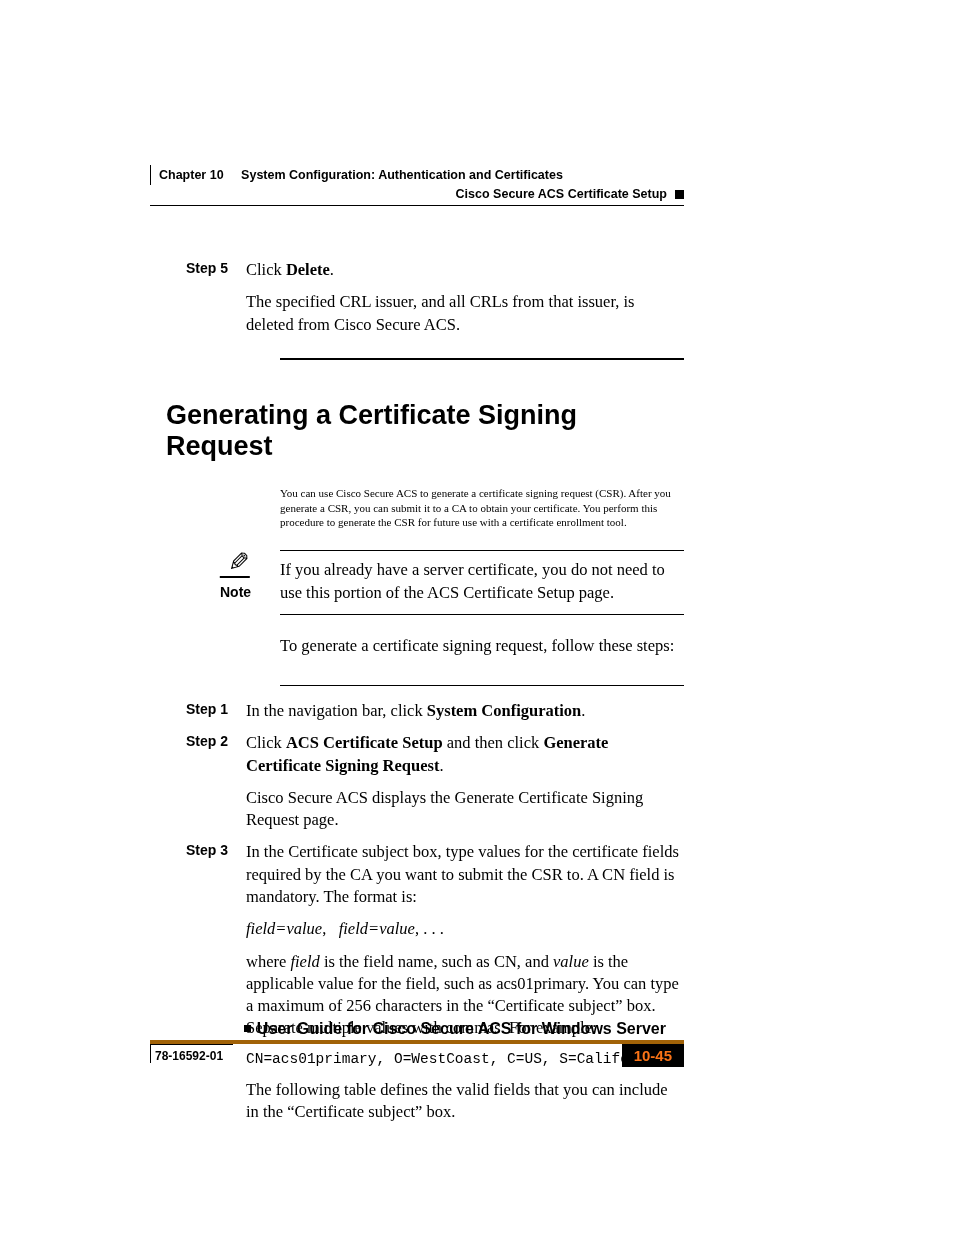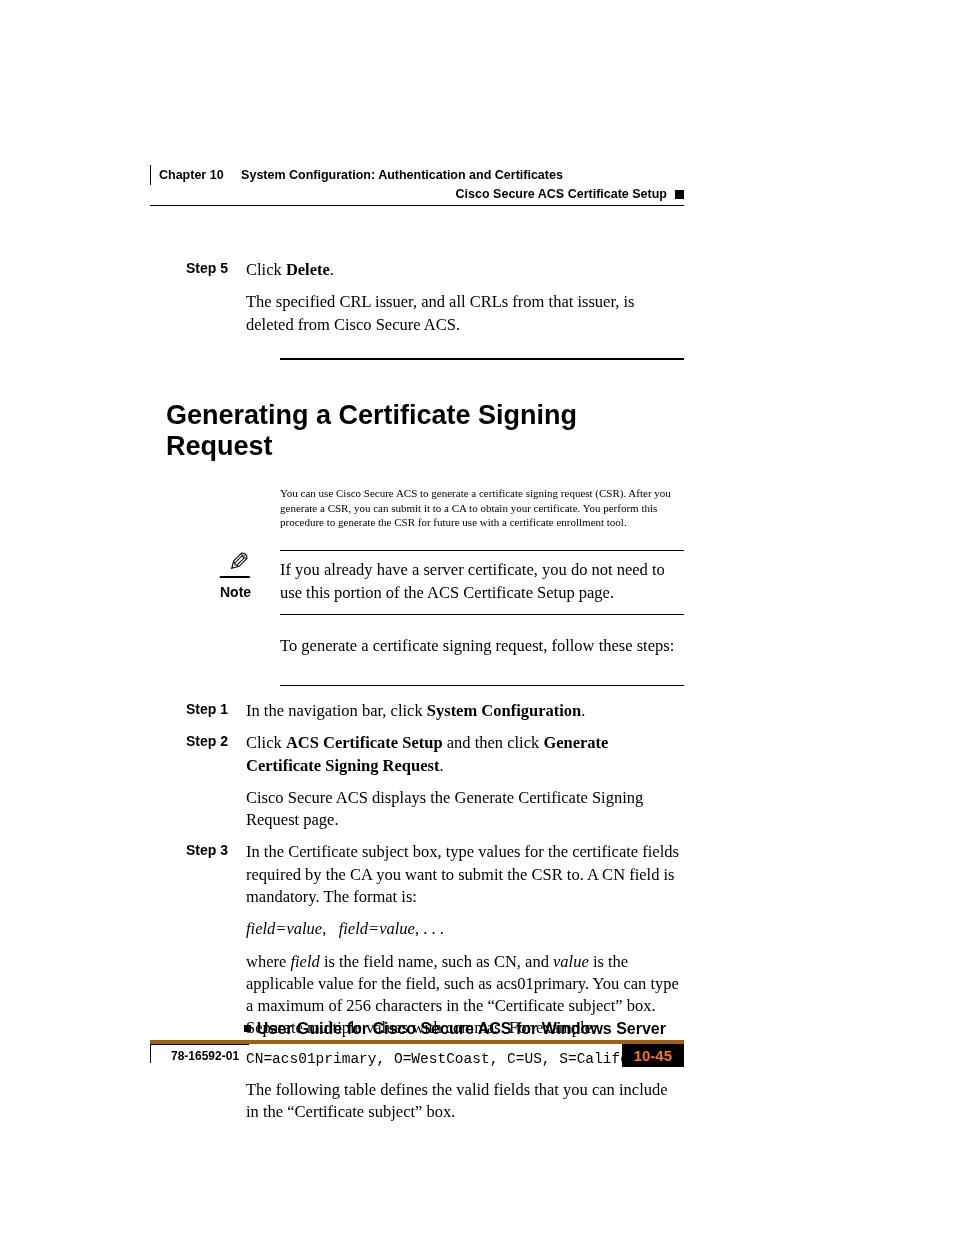--- a/index.html
+++ b/index.html
@@ -135,21 +135,21 @@
   }
   .footer .bottom-row {
     display:flex; justify-content: space-between; align-items:flex-start;
     margin-top: 0;
   }
   .footer .docnum {
     border-top: 1.5px solid #000;
     border-left: 1.5px solid #000;
     font-family: Arial, Helvetica, sans-serif;
     font-weight: bold; font-size: 12px;
-    padding: 4px 10px 0 20px;
+    padding: 4px 10px 0 4px;
   }
   .footer .pagenum {
     background:#000; color:#f97316;
     font-family: Arial, Helvetica, sans-serif;
     font-weight: bold; font-size: 15px;
     padding: 3px 12px;
   }
   .footer .sq-small {
     width:7px; height:7px; background:#000; display:inline-block;
     margin-right: 6px; vertical-align: 2px;

